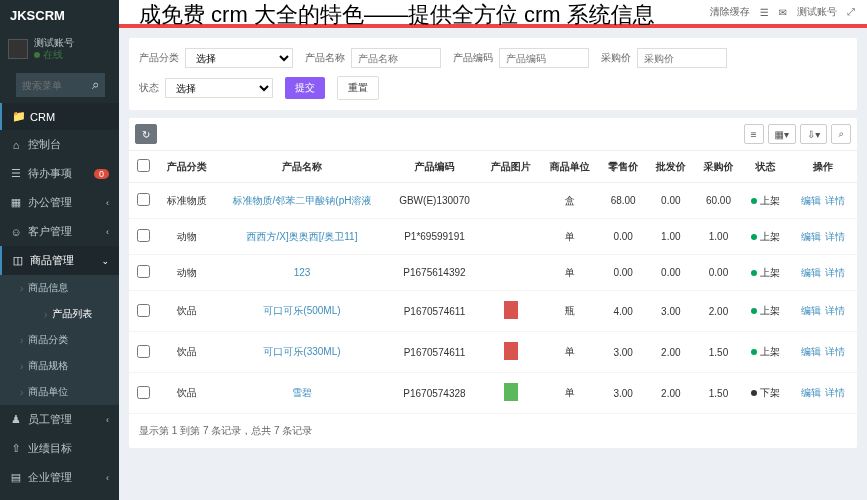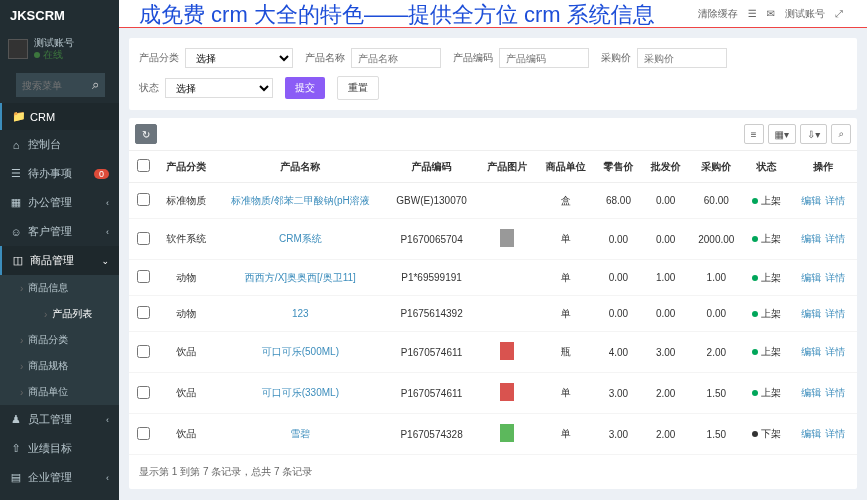--- a/index.html
+++ b/index.html
@@ -25,22 +25,22 @@
 .menu-item .chev { margin-left: auto; font-size: 9px; }
 .menu-item .badge-n { background: #dd4b39; color: #fff; border-radius: 8px; padding: 0 5px; font-size: 9px; margin-left: auto; }
 .submenu { list-style: none; background: #2c3b41; }
 .submenu-item { padding: 6px 10px 6px 20px; cursor: pointer; font-size: 10px; display:flex; align-items:center; gap:5px;}
 .submenu-item::before{content:'›'; color:#666;}
 .submenu-item.active { color: #fff; margin-left: 24px; }
 .icon { width: 12px; display: inline-block; text-align: center; }
 
 
 .main { flex: 1; display: flex; flex-direction: column; background: #ecf0f5; position: relative; }
-.overlay-title { position: absolute; top: 0; left: 20px; font-size: 22px; color: #1d4ed8; z-index: 10; pointer-events: none; }
-.topbar { height: 28px; background: #fff; border-bottom: 1px solid #ef4444; display: flex; align-items: center; padding: 0 24px; justify-content: space-between; }
+.overlay-title { position: absolute; top: 0; left: 20px; font-size: 22px; color: #000000; z-index: 10; pointer-events: none; }
+.topbar { height: 28px; background: #fff; border-bottom: 4px solid #ef4444; display: flex; align-items: center; padding: 0 12px; justify-content: space-between; }
 .topbar-left { display: flex; gap: 4px; align-items: center; }
 .topbar-right { display: flex; gap: 10px; align-items: center; font-size: 10px; color: #666; }
 .topbar-right span { cursor: pointer; }
 
 .content { padding: 10px; flex: 1; overflow: auto; }
 .filter-panel { background: #fff; padding: 10px; margin-bottom: 8px; border-radius: 2px; }
 .filter-row { display: flex; gap: 12px; align-items: center; margin-bottom: 8px; flex-wrap: wrap; }
 .filter-row:last-child { margin-bottom: 0; }
 .filter-group { display: flex; align-items: center; gap: 6px; }
 .filter-label { font-size: 10px; color: #666; }
@@ -227,33 +227,20 @@
     <td></td>
     <td>盒</td>
     <td>68.00</td>
     <td>0.00</td>
     <td>60.00</td>
     <td><span class="status-dot status-up">上架</span></td>
     <td><span class="action-link">编辑</span><span class="action-link">详情</span></td>
   </tr>
               <tr>
     <td><input type="checkbox" style=""></td>
-    <td>软件系统</td>
-    <td><span class="link">CRM系统</span></td>
-    <td>P1670065704</td>
-    <td><span class="prod-img img-gray"></span></td>
-    <td>单</td>
-    <td>0.00</td>
-    <td>0.00</td>
-    <td>2000.00</td>
-    <td><span class="status-dot status-up">上架</span></td>
-    <td><span class="action-link">编辑</span><span class="action-link">详情</span></td>
-  </tr>
-              <tr>
-    <td><input type="checkbox" style=""></td>
     <td>动物</td>
     <td><span class="link">西西方/X]奥奥西[/奥卫11]</span></td>
     <td>P1*69599191</td>
     <td></td>
     <td>单</td>
     <td>0.00</td>
     <td>1.00</td>
     <td>1.00</td>
     <td><span class="status-dot status-up">上架</span></td>
     <td><span class="action-link">编辑</span><span class="action-link">详情</span></td>

